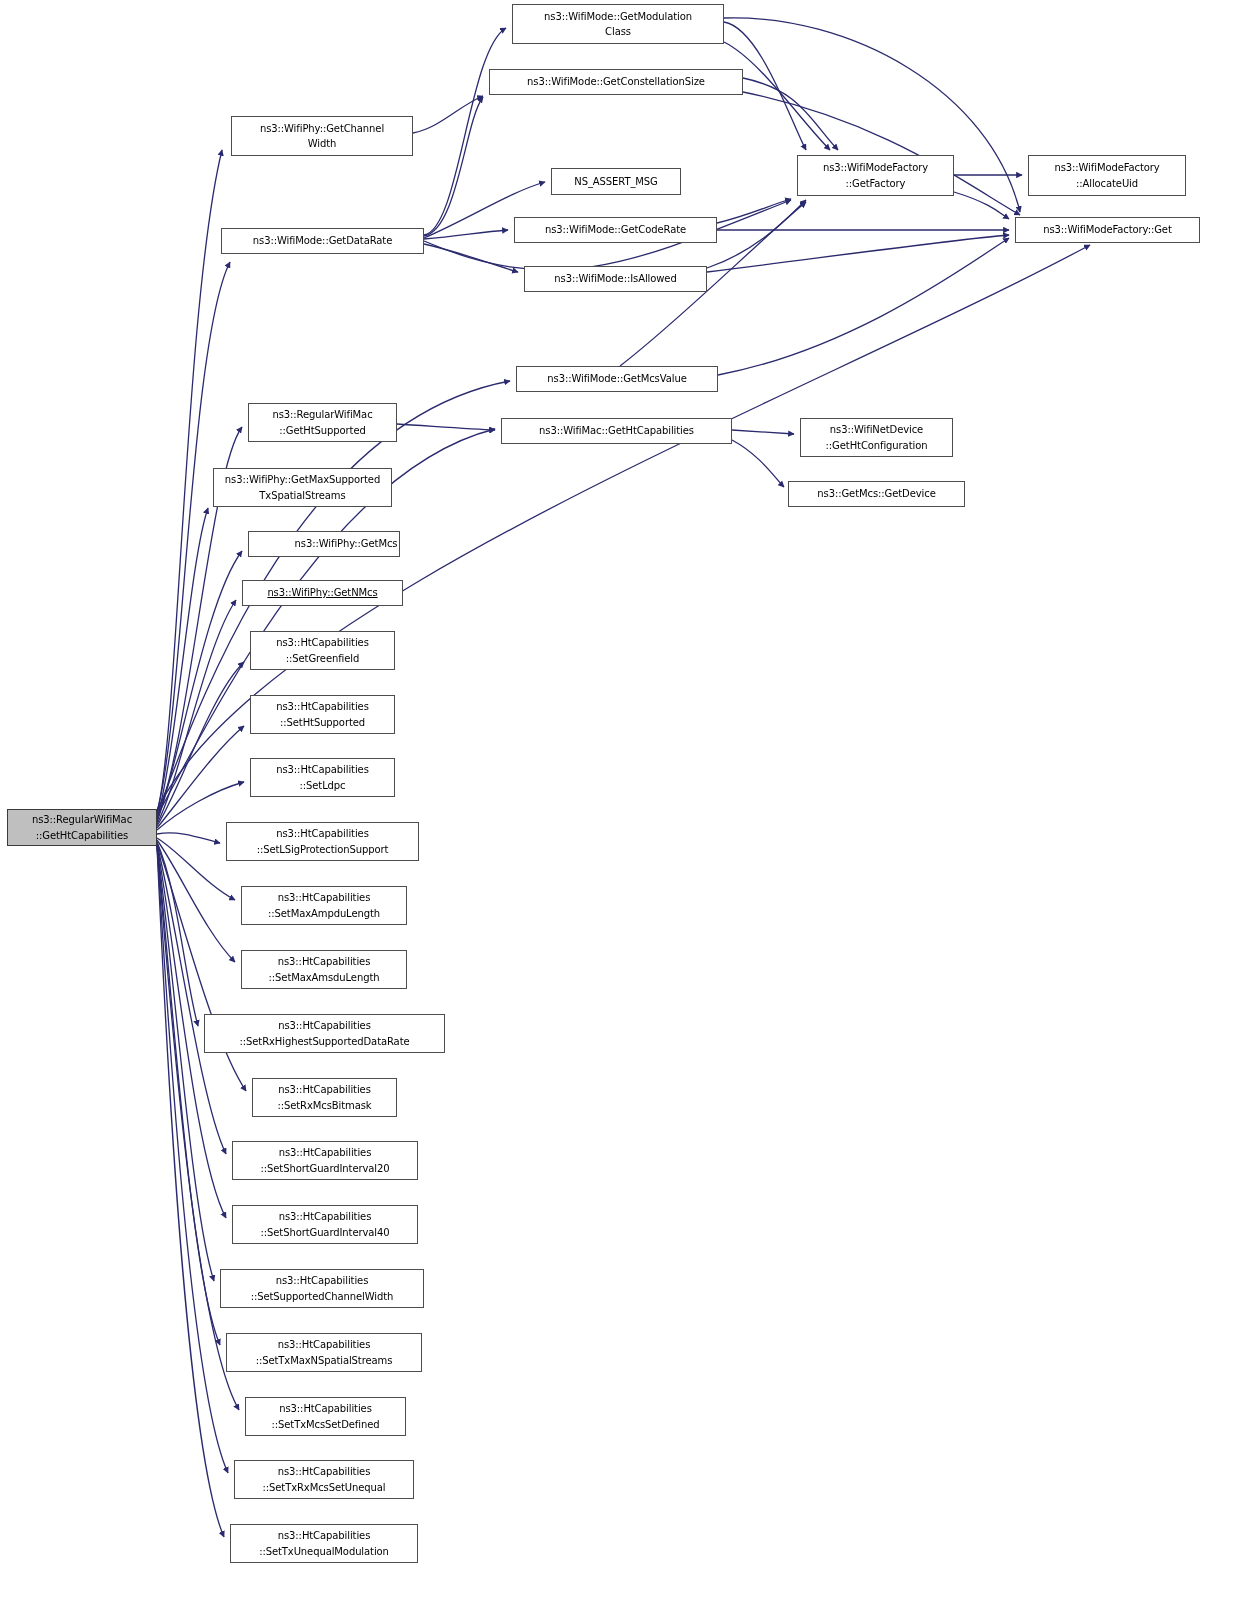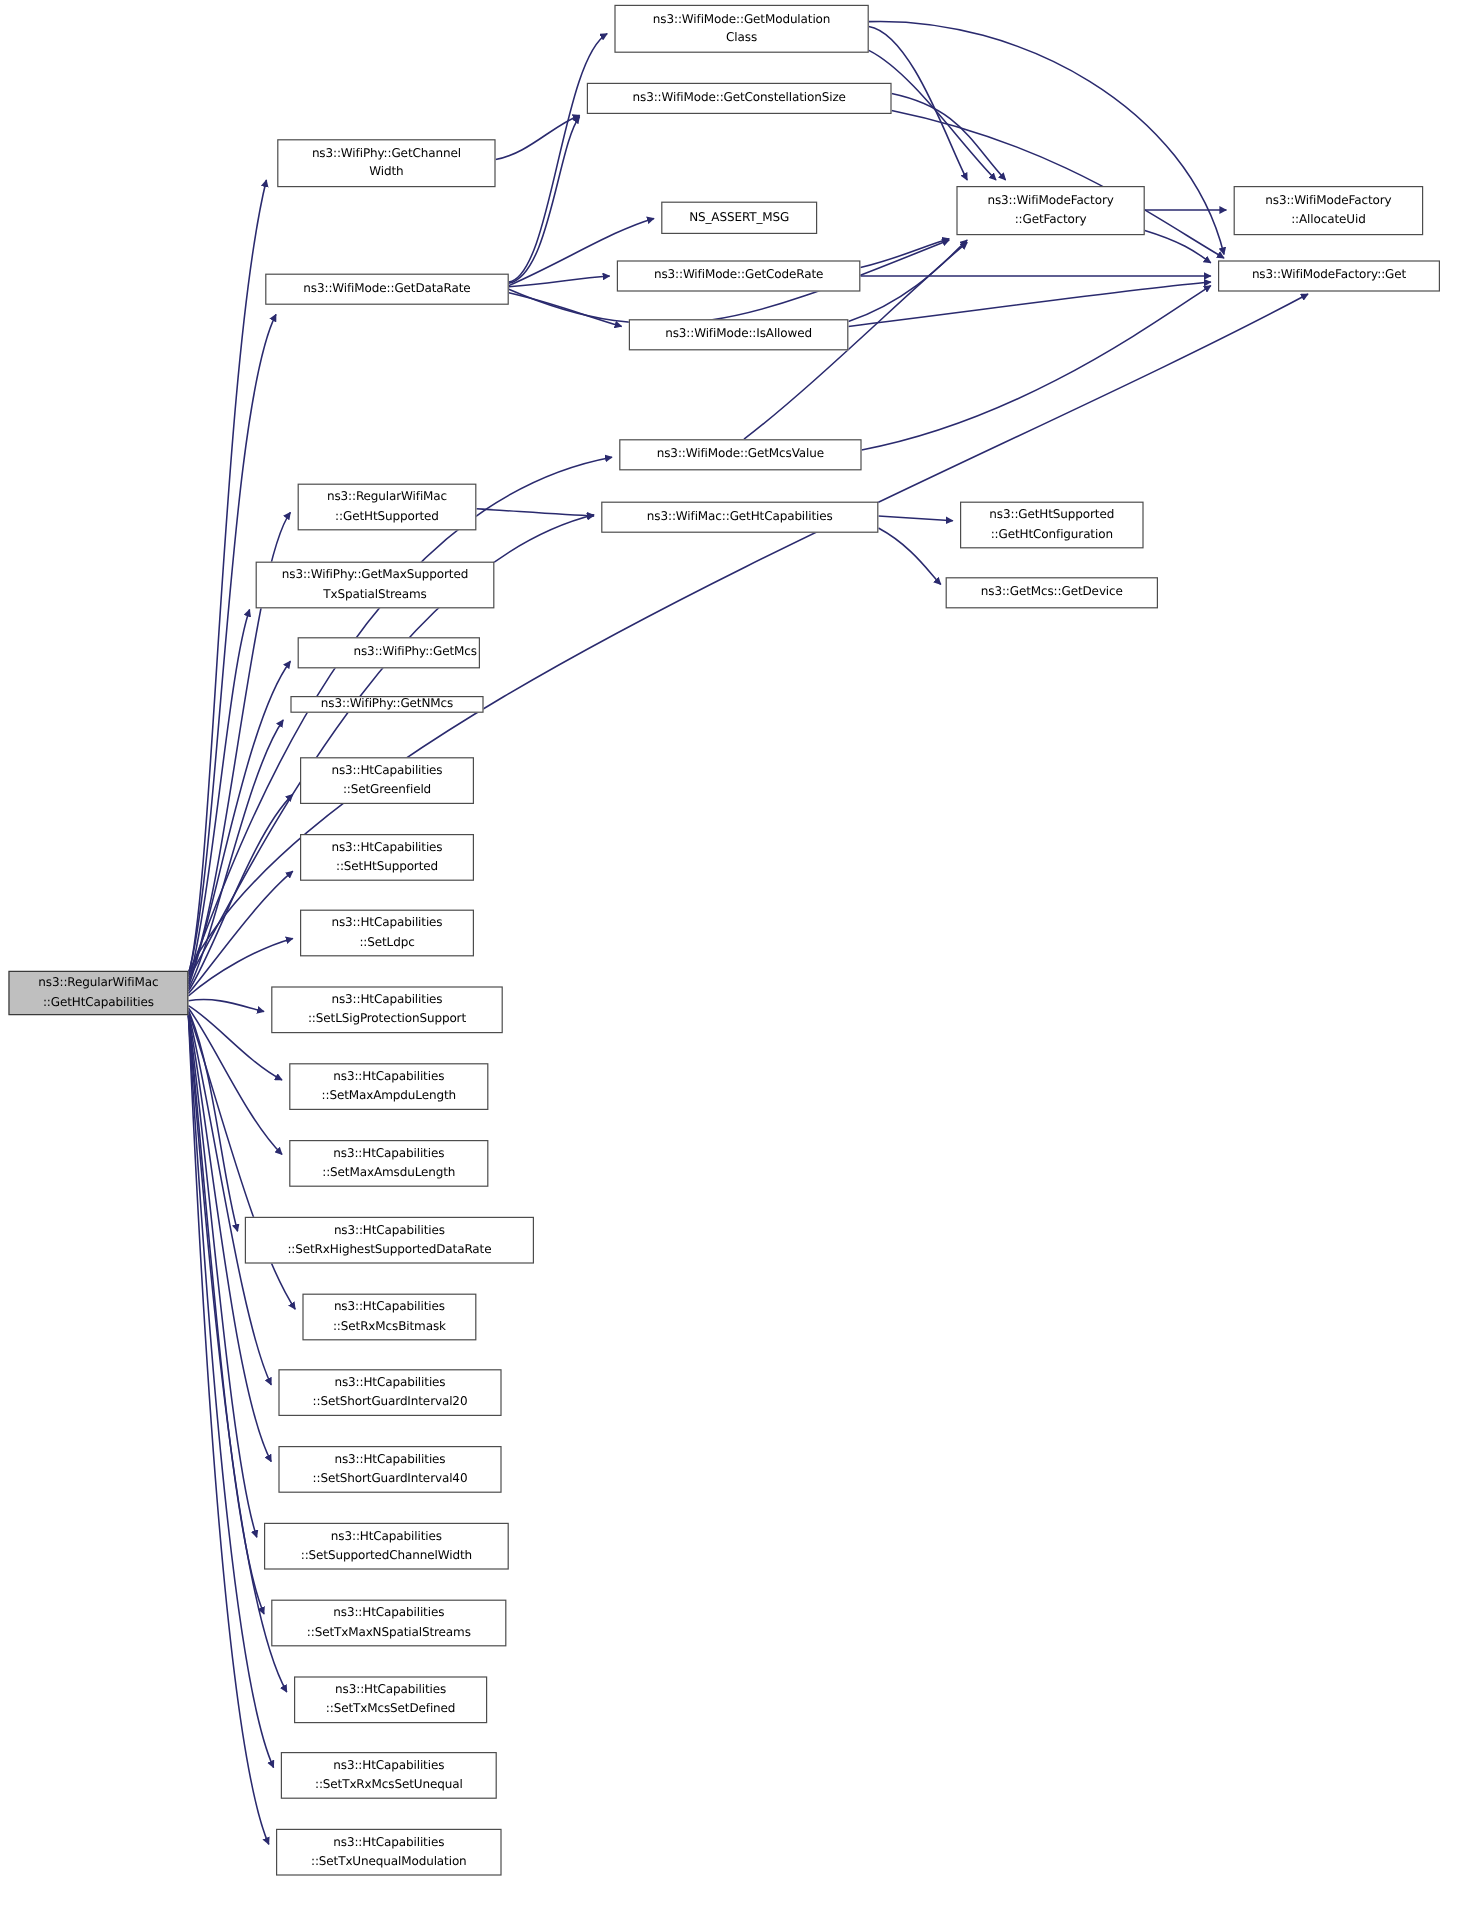--- a/index.html
+++ b/index.html
@@ -123,27 +123,27 @@
 ::AllocateUid</span></div>
       <div class="node" style="left: 551px; top: 168px; width: 130px; height: 27px;"><span class="node-label">NS_ASSERT_MSG</span></div>
       <div class="node" style="left: 221px; top: 228px; width: 203px; height: 26px;"><span class="node-label">ns3::WifiMode::GetDataRate</span></div>
       <div class="node" style="left: 514px; top: 217px; width: 203px; height: 26px;"><span class="node-label">ns3::WifiMode::GetCodeRate</span></div>
       <div class="node" style="left: 1015px; top: 217px; width: 185px; height: 26px;"><span class="node-label">ns3::WifiModeFactory::Get</span></div>
       <div class="node" style="left: 524px; top: 266px; width: 183px; height: 26px;"><span class="node-label">ns3::WifiMode::IsAllowed</span></div>
       <div class="node" style="left: 516px; top: 366px; width: 202px; height: 26px; text-align: right;"><span class="node-label">ns3::WifiMode::GetMcsValue</span></div>
       <div class="node" style="left: 248px; top: 403px; width: 149px; height: 39px;"><span class="node-label">ns3::RegularWifiMac
 ::GetHtSupported</span></div>
       <div class="node" style="left: 501px; top: 418px; width: 231px; height: 26px;"><span class="node-label">ns3::WifiMac::GetHtCapabilities</span></div>
-      <div class="node" style="left: 800px; top: 418px; width: 153px; height: 39px;"><span class="node-label">ns3::GetHtSupported
+      <div class="node" style="left: 800px; top: 418px; width: 153px; height: 39px;"><span class="node-label">ns3::WifiNetDevice
 ::GetHtConfiguration</span></div>
       <div class="node" style="left: 788px; top: 481px; width: 177px; height: 26px;"><span class="node-label">ns3::GetMcs::GetDevice</span></div>
-      <div class="node" style="left: 213px; top: 468px; width: 199px; height: 39px;"><span class="node-label">ns3::WifiPhy::GetMaxSupported
+      <div class="node" style="left: 213px; top: 468px; width: 179px; height: 39px;"><span class="node-label">ns3::WifiPhy::GetMaxSupported
 TxSpatialStreams</span></div>
       <div class="node" style="left: 248px; top: 531px; width: 152px; height: 26px; padding-left: 44px;"><span class="node-label">ns3::WifiPhy::GetMcs</span></div>
-      <div class="node" style="left: 242px; top: 580px; width: 161px; height: 14px;"><span class="node-label">ns3::WifiPhy::GetNMcs</span></div>
+      <div class="node" style="left: 242px; top: 580px; width: 161px; height: 26px; text-decoration: underline;"><span class="node-label">ns3::WifiPhy::GetNMcs</span></div>
       <div class="node" style="left: 250px; top: 631px; width: 145px; height: 39px;"><span class="node-label">ns3::HtCapabilities
 ::SetGreenfield</span></div>
       <div class="node" style="left: 250px; top: 695px; width: 145px; height: 39px;"><span class="node-label">ns3::HtCapabilities
 ::SetHtSupported</span></div>
       <div class="node" style="left: 250px; top: 758px; width: 145px; height: 39px;"><span class="node-label">ns3::HtCapabilities
 ::SetLdpc</span></div>
       <div class="node" style="left: 226px; top: 822px; width: 193px; height: 39px;"><span class="node-label">ns3::HtCapabilities
 ::SetLSigProtectionSupport</span></div>
       <div class="node" style="left: 241px; top: 886px; width: 166px; height: 39px;"><span class="node-label">ns3::HtCapabilities
 ::SetMaxAmpduLength</span></div>

